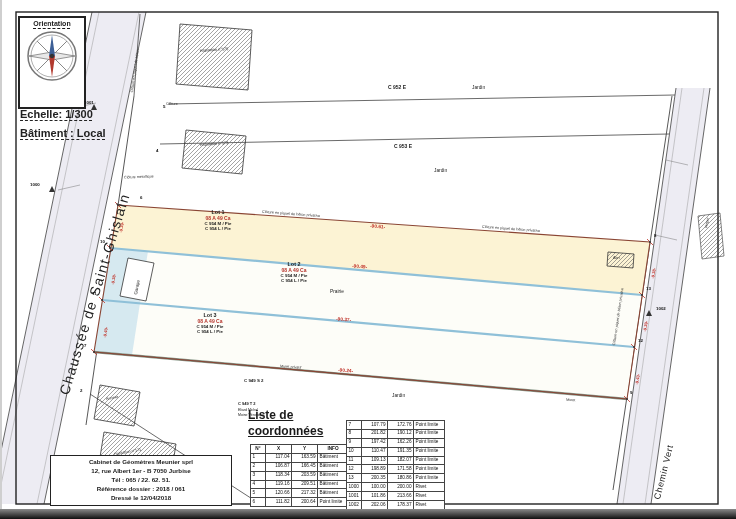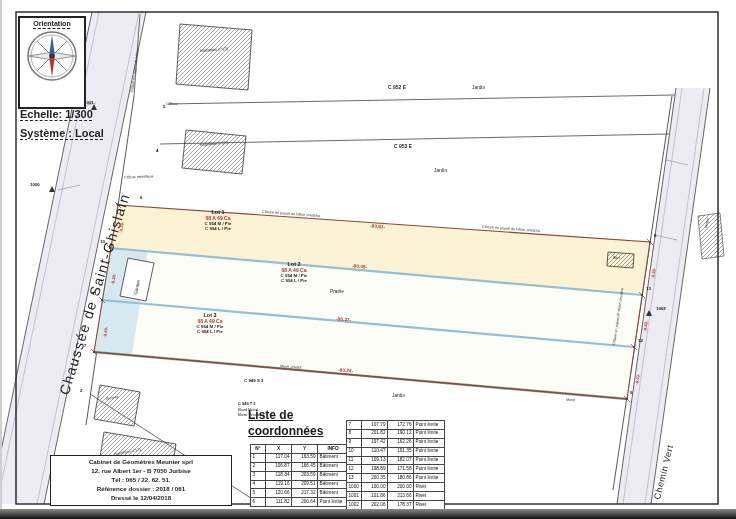--- a/index.html
+++ b/index.html
@@ -152,21 +152,21 @@
       <line x1="42" y1="12" x2="12" y2="42" stroke="#888" stroke-width="1"></line>
       <polygon points="50,27 27,31 27,23" fill="#e8e8e8" stroke="#555" stroke-width="0.6"></polygon>
       <polygon points="4,27 27,31 27,23" fill="#e8e8e8" stroke="#555" stroke-width="0.6"></polygon>
       <polygon points="27,6 30,27 24,27" fill="#3c5f96"></polygon>
       <polygon points="27,48 30,27 24,27" fill="#b23a2f"></polygon>
       <circle cx="27" cy="27" r="2.2" fill="#333"></circle>
     </svg>
   </div>
 
   <div class="meta" style="top:108px"><span class="dashu">Echelle: 1/300</span></div>
-  <div class="meta" style="top:127px"><span class="dashu">Système : Local</span></div>
+  <div class="meta" style="top:127px"><span class="dashu">Bâtiment : Local</span></div>
 
 
   <div id="roadL">Chaussée de Saint-Ghislain</div>
   <div id="roadR">Chemin Vert</div>
 
   <div class="lbl par" style="left:388px;top:84px">C 952 E</div>
   <div class="lbl zone" style="left:472px;top:85px">Jardin</div>
   <div class="lbl par" style="left:394px;top:143px">C 953 E</div>
   <div class="lbl zone" style="left:434px;top:168px">Jardin</div>
   <div class="lbl zone" style="left:330px;top:289px">Prairie</div>

